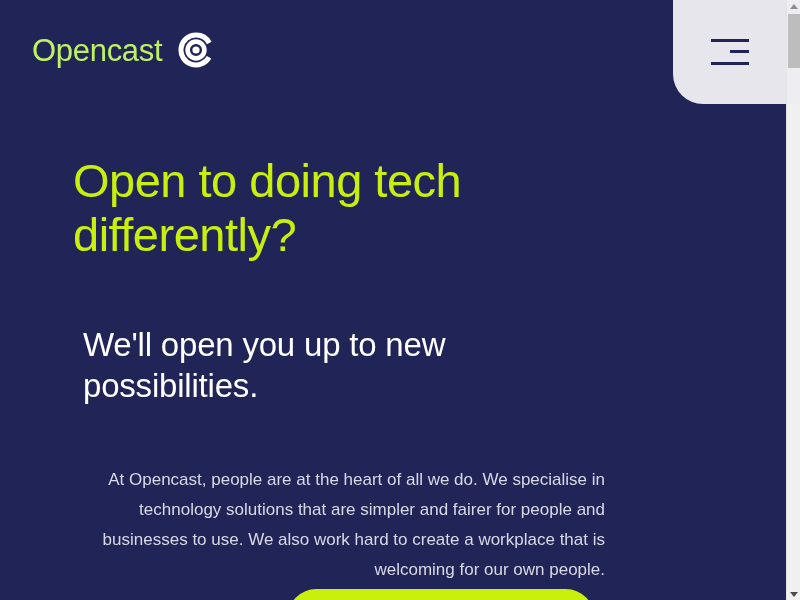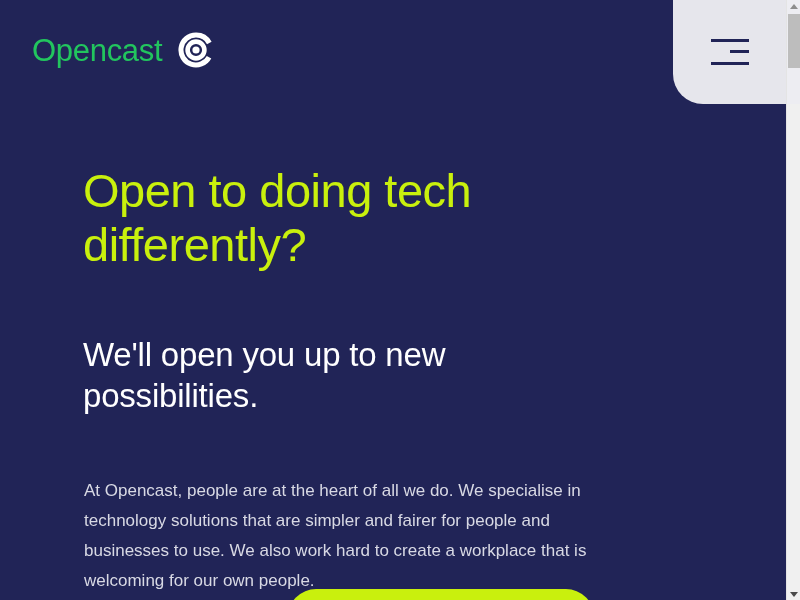--- a/index.html
+++ b/index.html
@@ -48,21 +48,21 @@
     position: absolute;
     left: 32px;
     top: 29px;
     display: flex;
     align-items: center;
     gap: 13px;
     text-decoration: none;
     cursor: pointer;
   }
   .brand-wordmark {
-    color: #22c55e;
+    color: #bef264;
     font-size: 31px;
     font-weight: 300;
     letter-spacing: -0.3px;
     line-height: 1;
     white-space: nowrap;
   }
   .brand-mark {
     width: 42px;
     height: 42px;
     display: block;
@@ -104,48 +104,49 @@
 
   
   .hero {
     position: absolute;
     left: 71px;
     top: 152px;
     width: 620px;
   }
 
   .hero-headline {
-    margin: 12px;
+    margin: 2px;
     color: #c9f00d;
     font-size: 47px;
     font-weight: 300;
     line-height: 1.15;
     letter-spacing: -0.5px;
     max-width: 520px;
   }
 
   .hero-subhead {
     margin: 12px;
     padding-top: 50px;
     color: #ffffff;
     font-size: 33px;
     font-weight: 300;
     line-height: 1.25;
     letter-spacing: -0.2px;
     max-width: 420px;
   }
 
   .hero-body {
-    margin: 13px;
+    margin: 4px;
     padding-top: 46px;
     color: #d8d9e4;
     font-size: 17px;
     font-weight: 400;
     line-height: 1.78;
     max-width: 530px;
+    text-align: right;
   }
 
   
   .hero-cta {
     position: absolute;
     left: 288px;
     top: 589px;
     width: 306px;
     height: 56px;
     background: #c9f00d;

